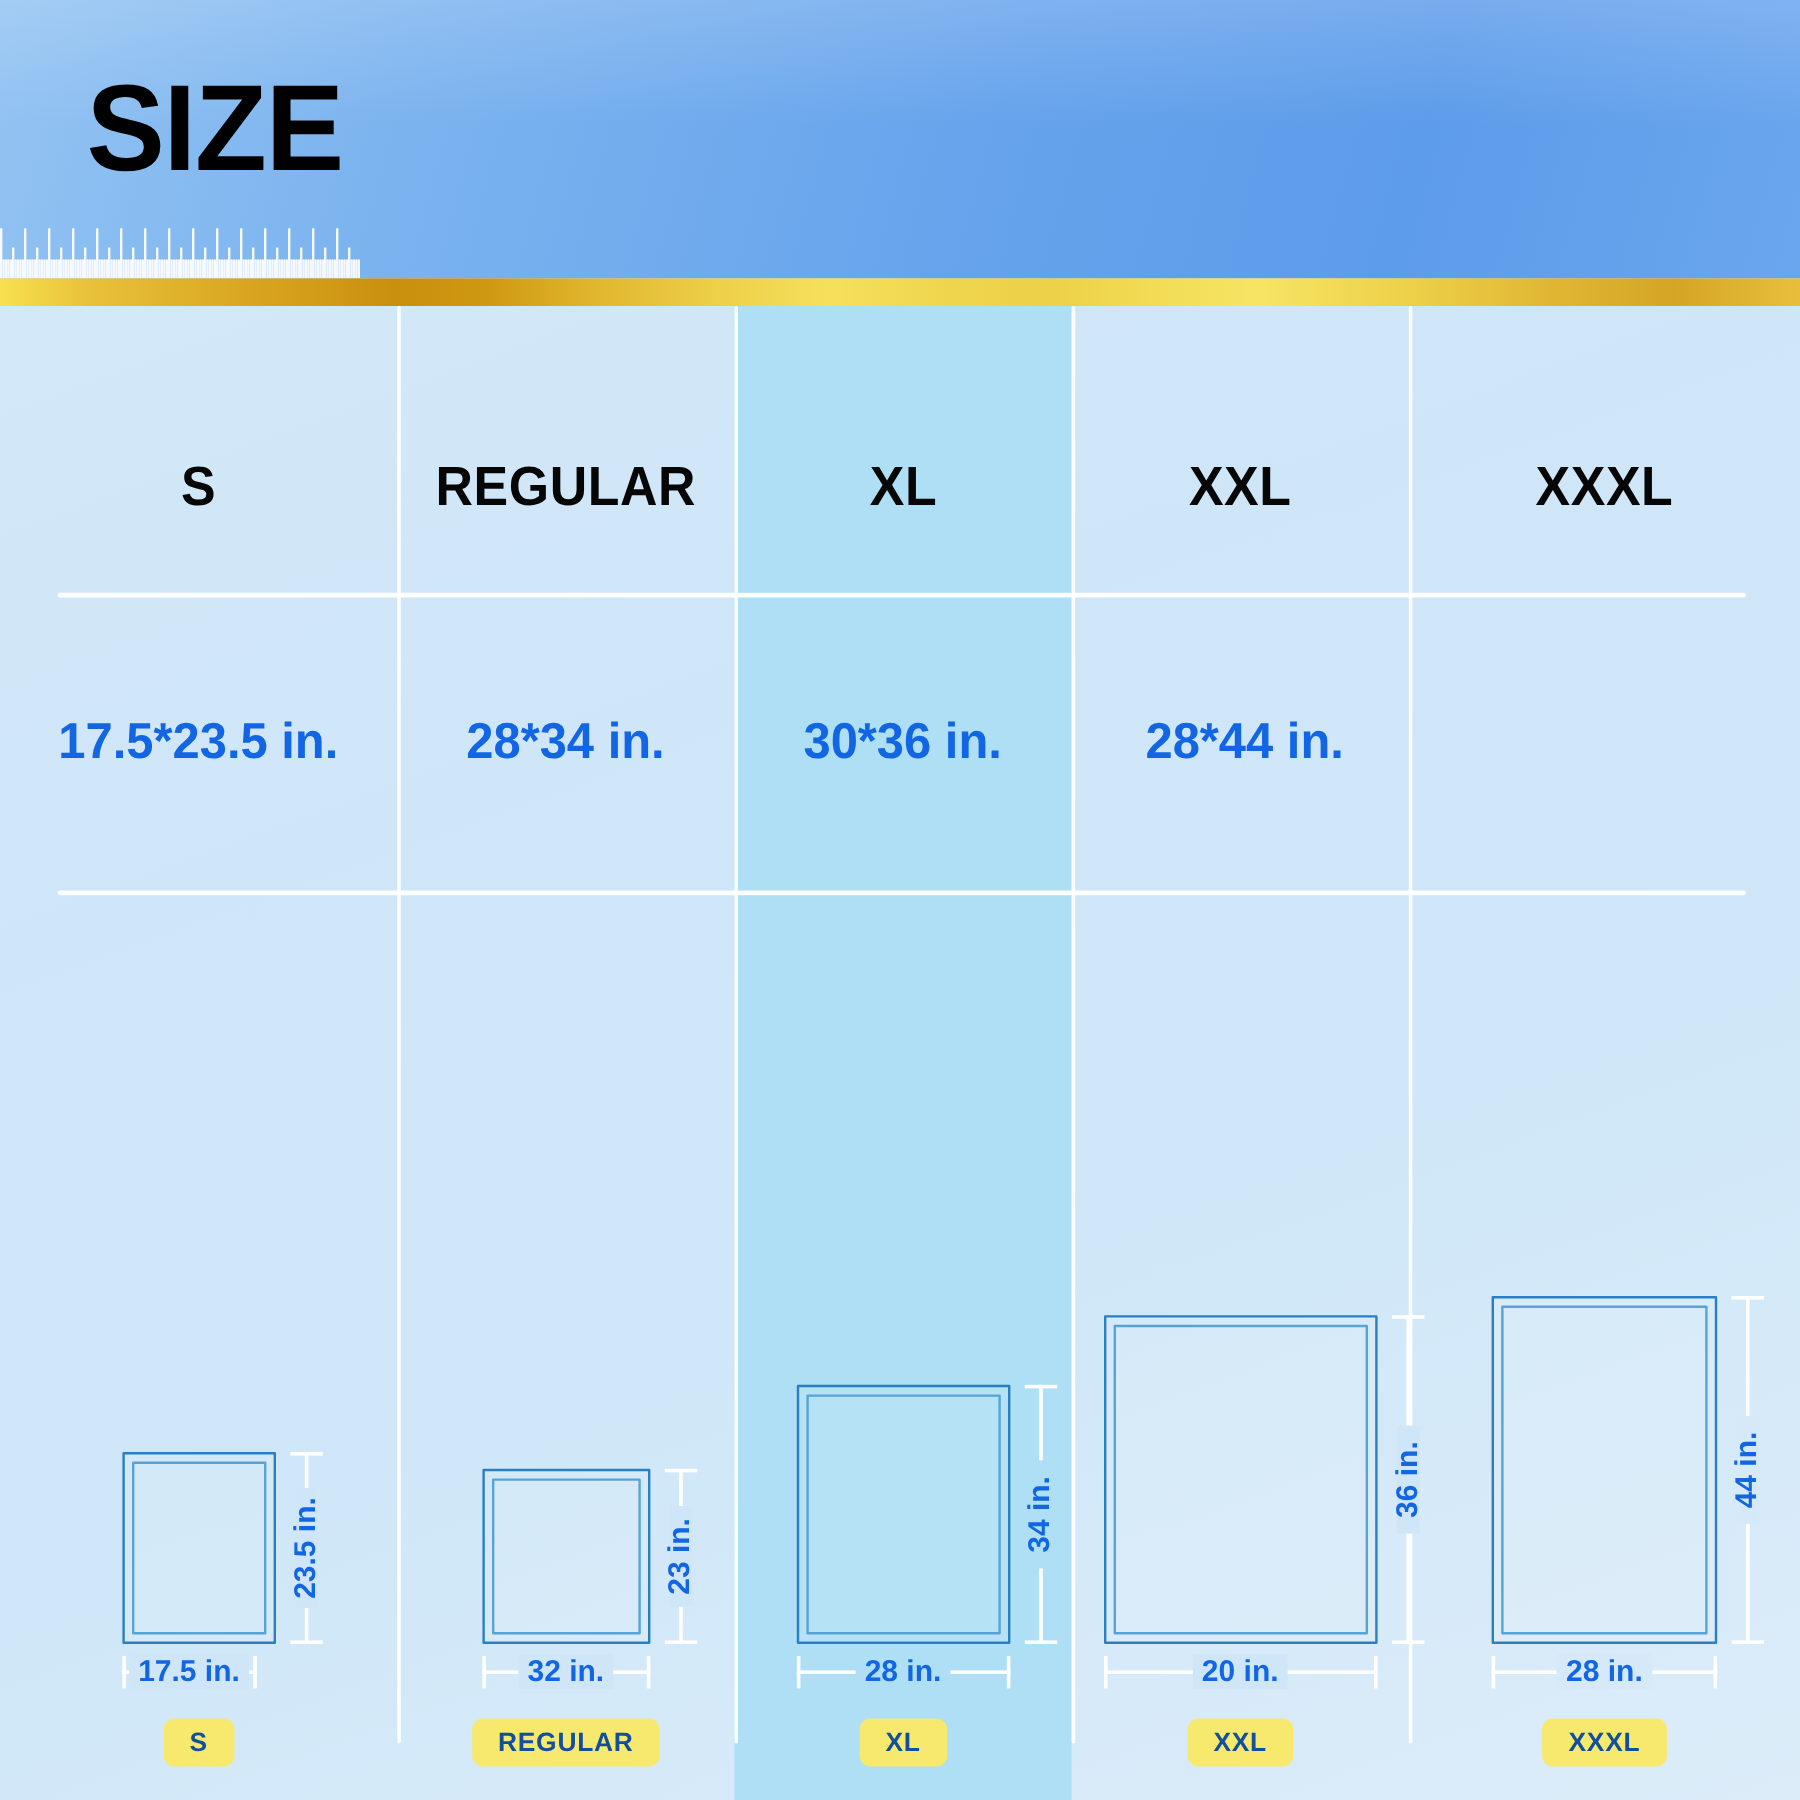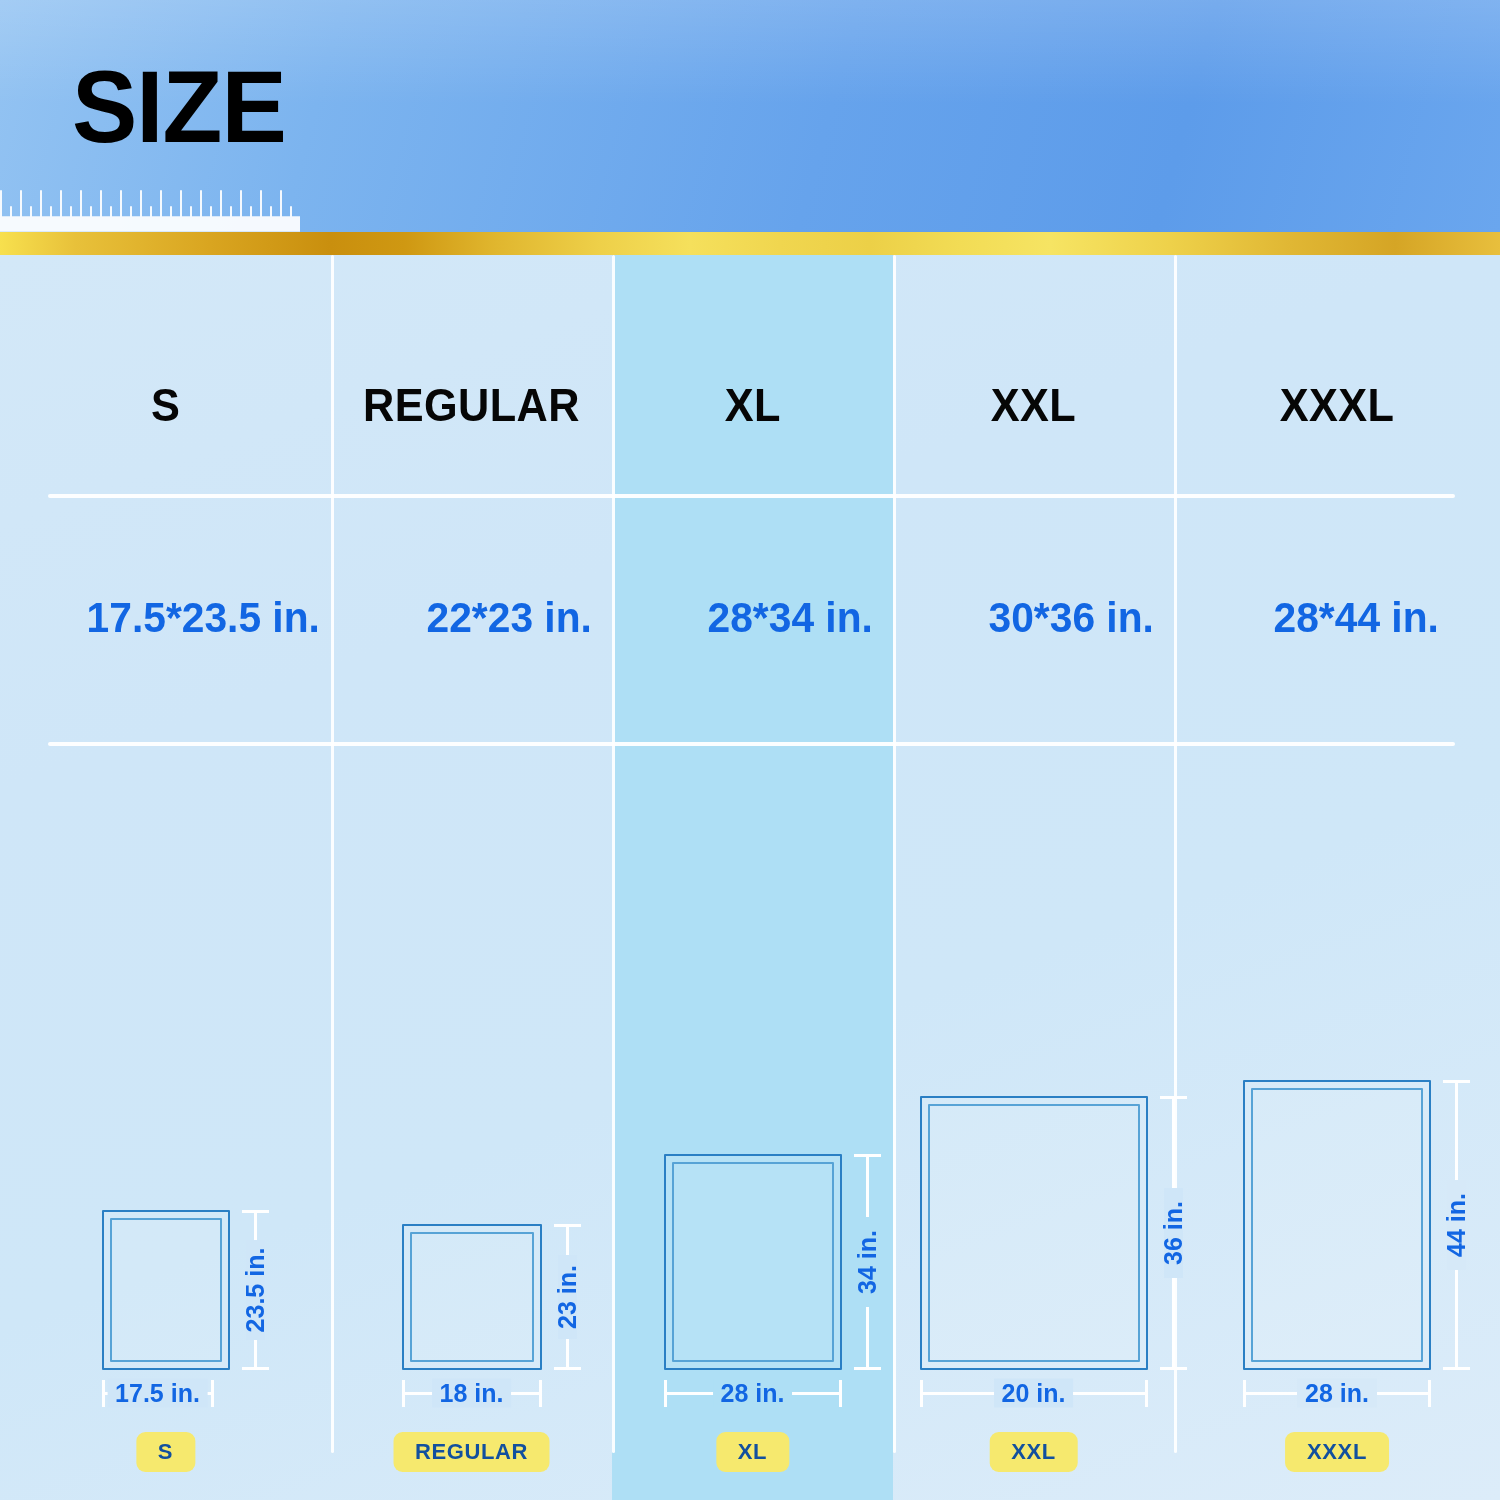--- a/index.html
+++ b/index.html
@@ -140,21 +140,20 @@
     color:#060606;
     letter-spacing:0.5px;
     transform:scaleX(0.94);
   }
 
   
   .row-dims {
     position:absolute; left:0; top:239px;
     width:1500px; height:248px;
     display:flex;
-    justify-content:flex-end;
   }
   .dim-cell {
     display:flex;
     align-items:center;
     justify-content:center;
     height:100%;
   }
   .dim-cell span {
     font-size:42px;
     font-weight:bold;
@@ -476,23 +475,20 @@
       <div class="head-cell" style="width:326px">
         <span>XXXL</span>
       </div>
     </div>
 
     <div class="row-dims">
       <div class="dim-cell" style="width:331px">
         <span>17.5*23.5 in.</span>
       </div>
       <div class="dim-cell" style="width:281px">
-        <span>22*23 in.</span>
-      </div>
-      <div class="dim-cell" style="width:281px">
         <span>28*34 in.</span>
       </div>
       <div class="dim-cell" style="width:281px">
         <span>30*36 in.</span>
       </div>
       <div class="dim-cell" style="width:288px">
         <span>28*44 in.</span>
       </div>
     </div>
 
@@ -532,21 +528,21 @@
               <div class="line"></div>
               <div class="cap top"></div>
               <div class="cap bot"></div>
               <div class="label-mask" style="height:84px;background:#cfe6f8"></div>
               <div class="label">23 in.</div>
             </div>
             <div class="dim-h" style="left:0;width:140px;top:152px">
               <div class="line"></div>
               <div class="cap l"></div>
               <div class="cap r"></div>
-              <div class="label" style="background:#cfe6f8">18 in.</div>
+              <div class="label" style="background:#cfe6f8">32 in.</div>
             </div>
           </div>
           <div class="badge" style="top:208px;left:70px">REGULAR</div>
         </div>
       </div>
 
       <div class="diag-cell" style="width:281px">
         <div class="diag-stack">
           <div class="shape-wrap" style="width:178px;height:216px">
             <div class="rect-outer" style="width:178px;height:216px">

